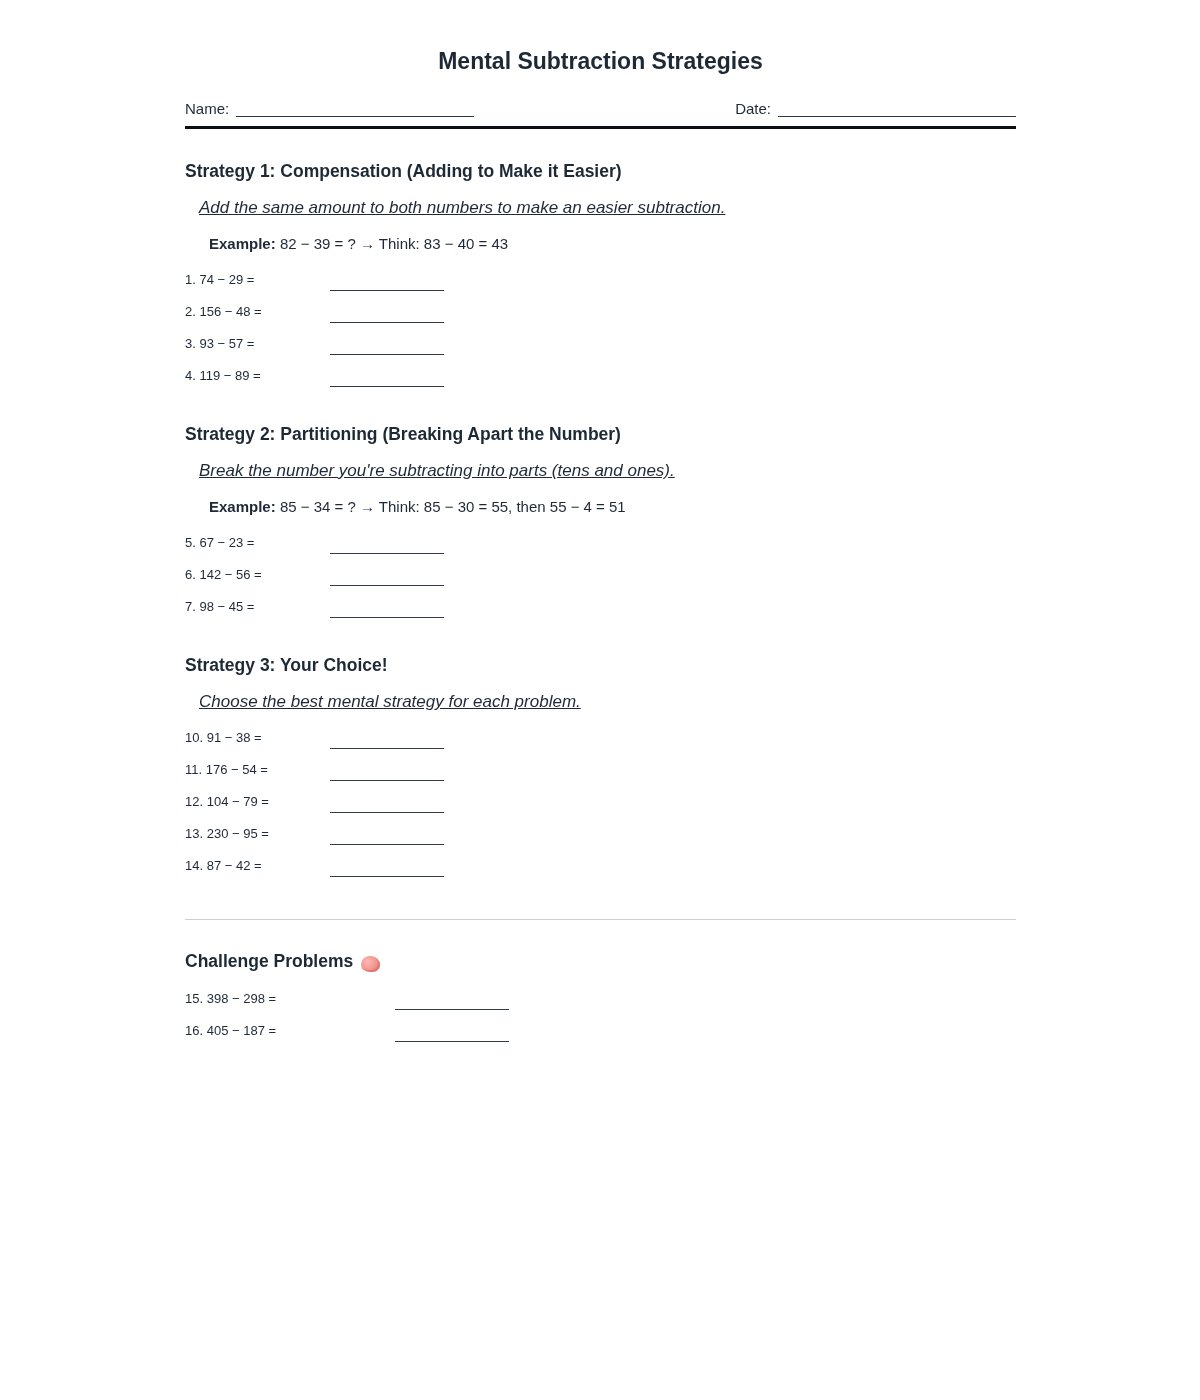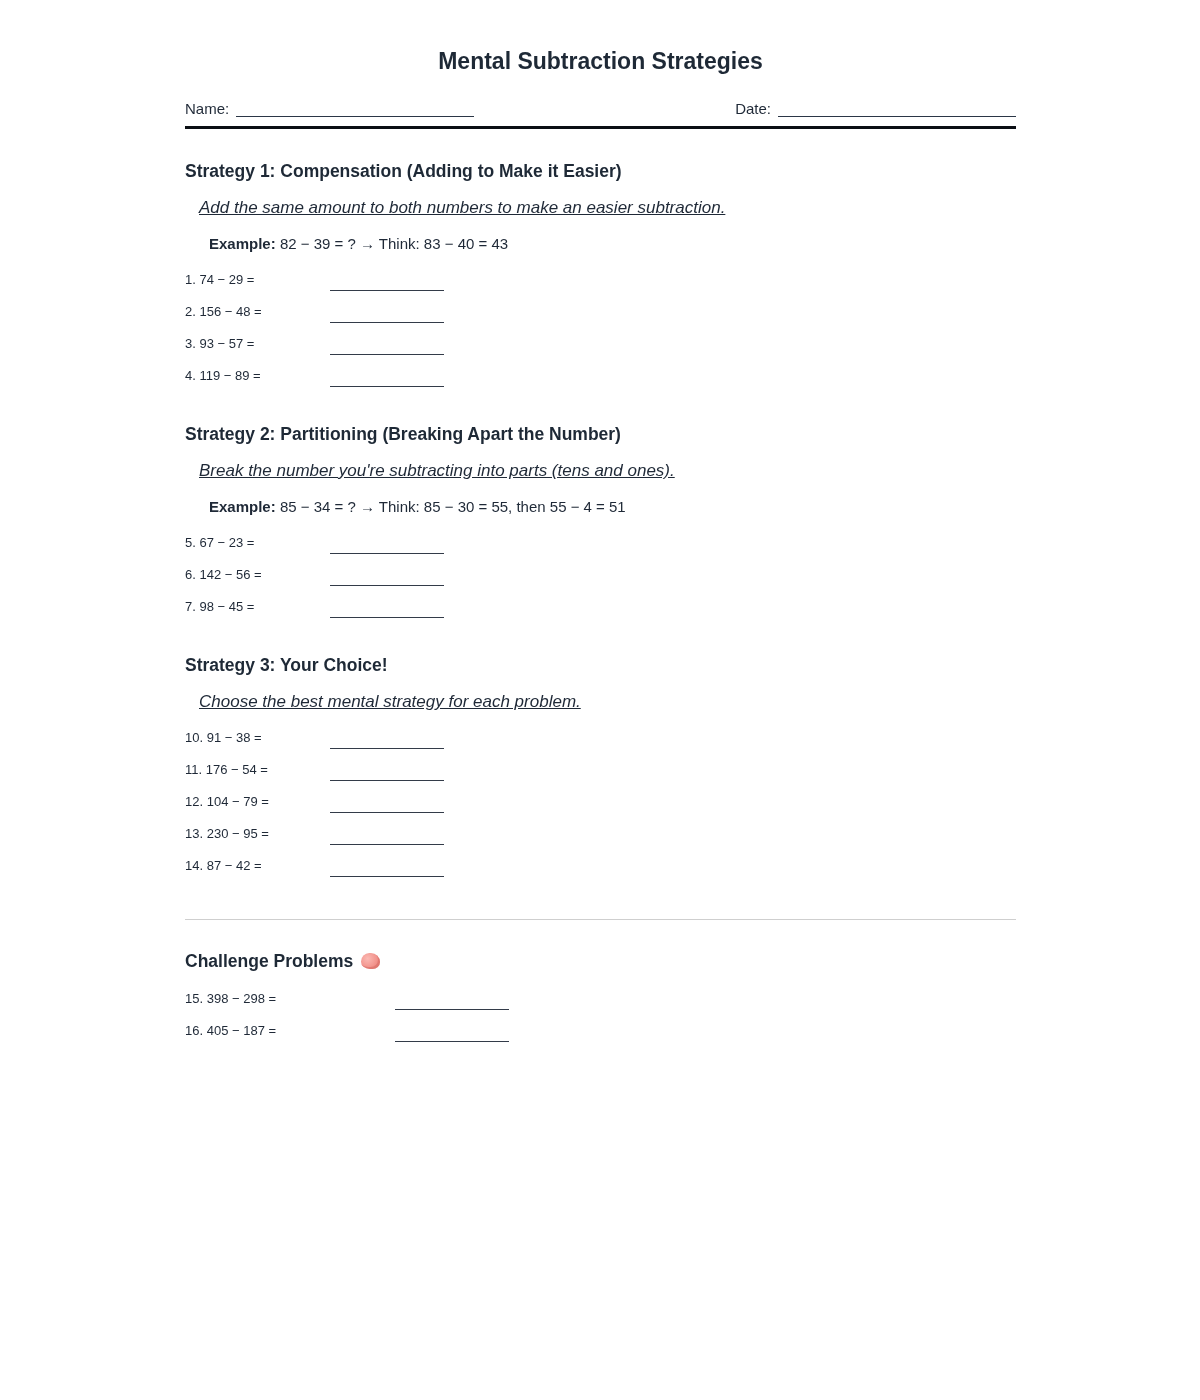--- a/index.html
+++ b/index.html
@@ -86,21 +86,21 @@
     border-bottom: 1.6px solid #333b49;
   }
   .challenge .answer-line { left: 210px; }
   .thin-rule {
     margin-top: 37px;
     height: 1px;
     background: #cfcfcf;
   }
   .challenge-heading {
     display: flex;
-    align-items: center;
+    align-items: flex-end;
     margin-top: 30px;
   }
   .brain-icon {
     display: inline-block;
     width: 19px;
     height: 16px;
     margin-left: 8px;
     background: radial-gradient(circle at 35% 35%, #fbb9b3, #f2948d 55%, #e7827b 85%);
     border-radius: 55% 60% 50% 58% / 68% 72% 55% 58%;
     box-shadow: inset -2px -2px 0 rgba(214,106,99,0.55);

